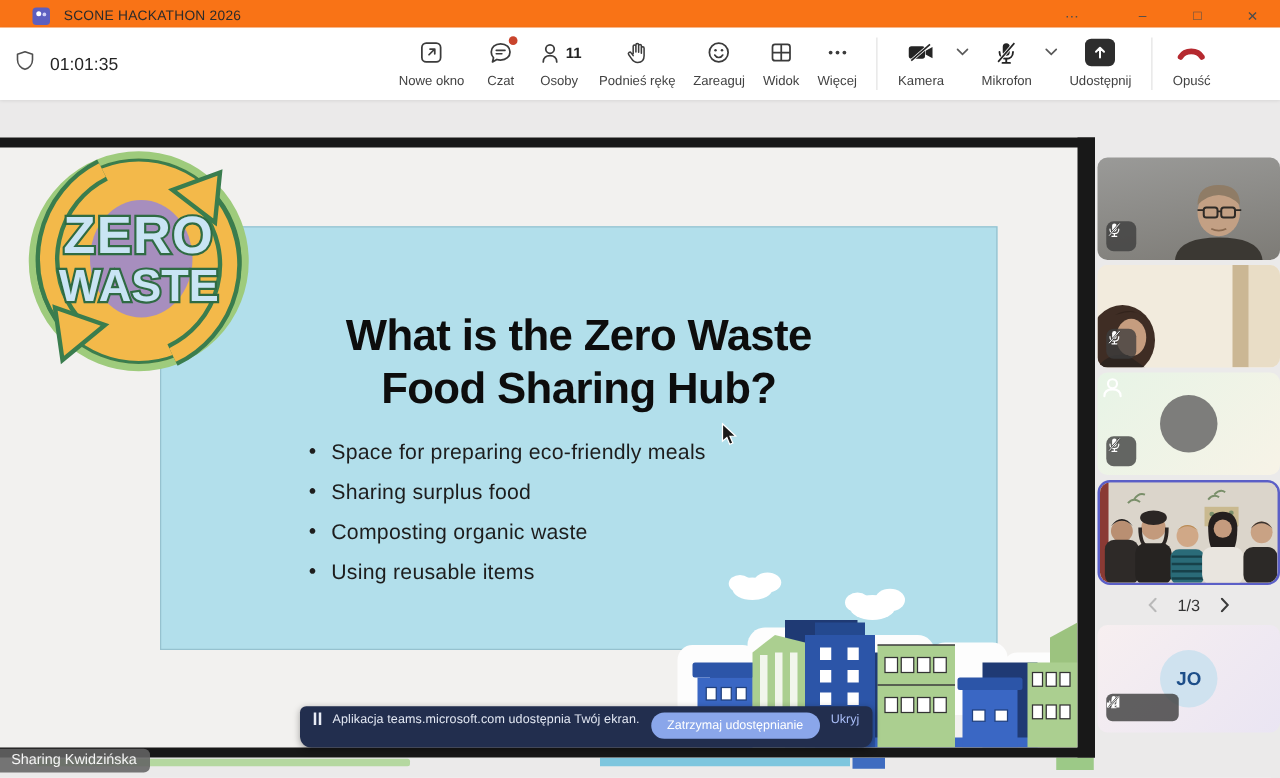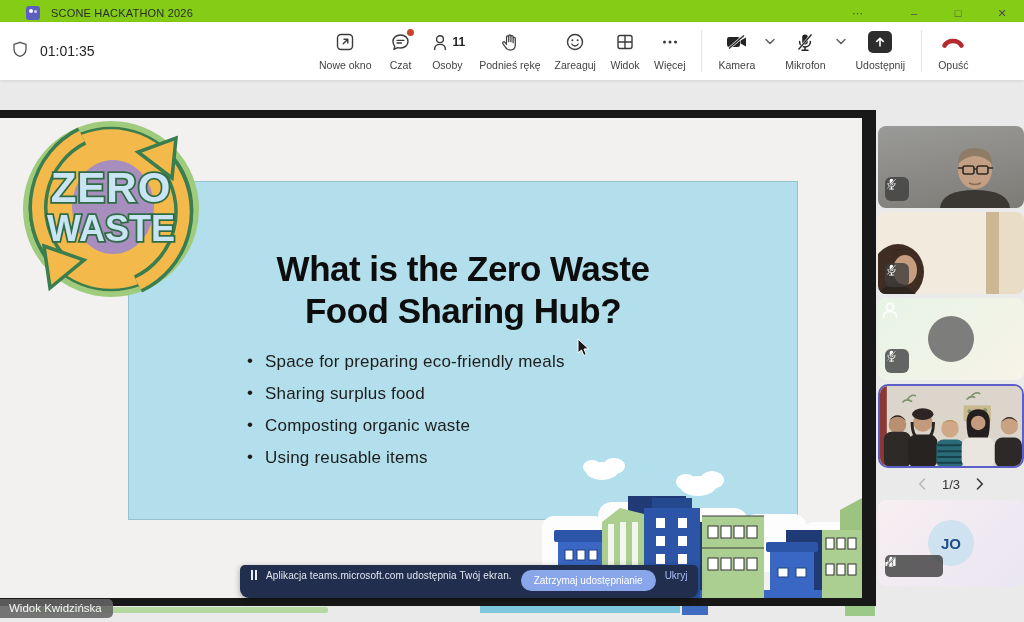--- a/index.html
+++ b/index.html
@@ -1,21 +1,21 @@
 <!DOCTYPE html>
 <html><head>
 <meta charset="utf-8">
 <style>
   * { margin:0; padding:0; box-sizing:border-box; }
   html,body { width:1024px; height:622px; overflow:hidden; }
   body { font-family:"Liberation Sans", sans-serif; background:#ebeaea; position:relative; }
   .app { position:absolute; inset:0; width:1024px; height:622px; background:#ebeaea; }
 
   
-  .titlebar { position:absolute; left:0; top:0; width:1024px; height:26px; background:#84cc16; display:flex; align-items:center; padding-left:26px; }
+  .titlebar { position:absolute; left:0; top:0; width:1024px; height:26px; background:#f97316; display:flex; align-items:center; padding-left:26px; }
   .teams-logo { width:14px; height:14px; border-radius:3px; background:#5c5fc0; position:relative; flex:0 0 auto; }
   .teams-logo::before { content:""; position:absolute; left:3px; top:3px; width:4px; height:4px; border-radius:50%; background:#fff; }
   .teams-logo::after { content:""; position:absolute; left:8px; top:4px; width:3px; height:3px; border-radius:50%; background:#cfd0f5; }
   .titlebar-title { font-size:11px; color:#2b2b2b; margin-left:11px; letter-spacing:.2px; }
   .win-controls { margin-left:auto; display:flex; height:22px; }
   .win-btn { width:44px; height:22px; display:flex; align-items:center; justify-content:center; font-size:11px; color:#4d4d4d; cursor:default; }
   .win-btn.more { margin-right:12px; letter-spacing:1px; }
 
   
   .toolbar { position:absolute; left:0; top:22px; width:1024px; height:58px; background:#ffffff; box-shadow:0 1px 3px rgba(0,0,0,.10); display:flex; align-items:stretch; z-index:5; }
@@ -360,21 +360,21 @@
   <div class="share-banner">
     <span class="pause-bars">
         <i></i>
         <i></i>
       </span>
     <span class="share-msg">Aplikacja teams.microsoft.com udostępnia Twój ekran.</span>
     <button class="stop-pill">Zatrzymaj udostępnianie</button>
     <span class="hide-link">Ukryj</span>
   </div>
 
-  <div class="presenter">Widok Kwidzińska</div>
+  <div class="presenter">Sharing Kwidzińska</div>
 
   <div class="sidebar">
 
     <div class="tile tile-1">
       <svg viewBox="0 0 146 82">
         <ellipse cx="97" cy="44" rx="17" ry="19" fill="#c3a084"></ellipse>
         <path d="M80 38 Q80 22 97 22 Q114 22 114 38 Q106 30 97 30 Q88 30 80 38 Z" fill="#8f7c66"></path>
         <rect x="85" y="40" width="11" height="8" rx="2" fill="none" stroke="#2e2a26" stroke-width="1.6"></rect>
         <rect x="99" y="40" width="11" height="8" rx="2" fill="none" stroke="#2e2a26" stroke-width="1.6"></rect>
         <path d="M96 43 h3 M80 42 l5 0 M110 42 l5 0" stroke="#2e2a26" stroke-width="1.4"></path>

